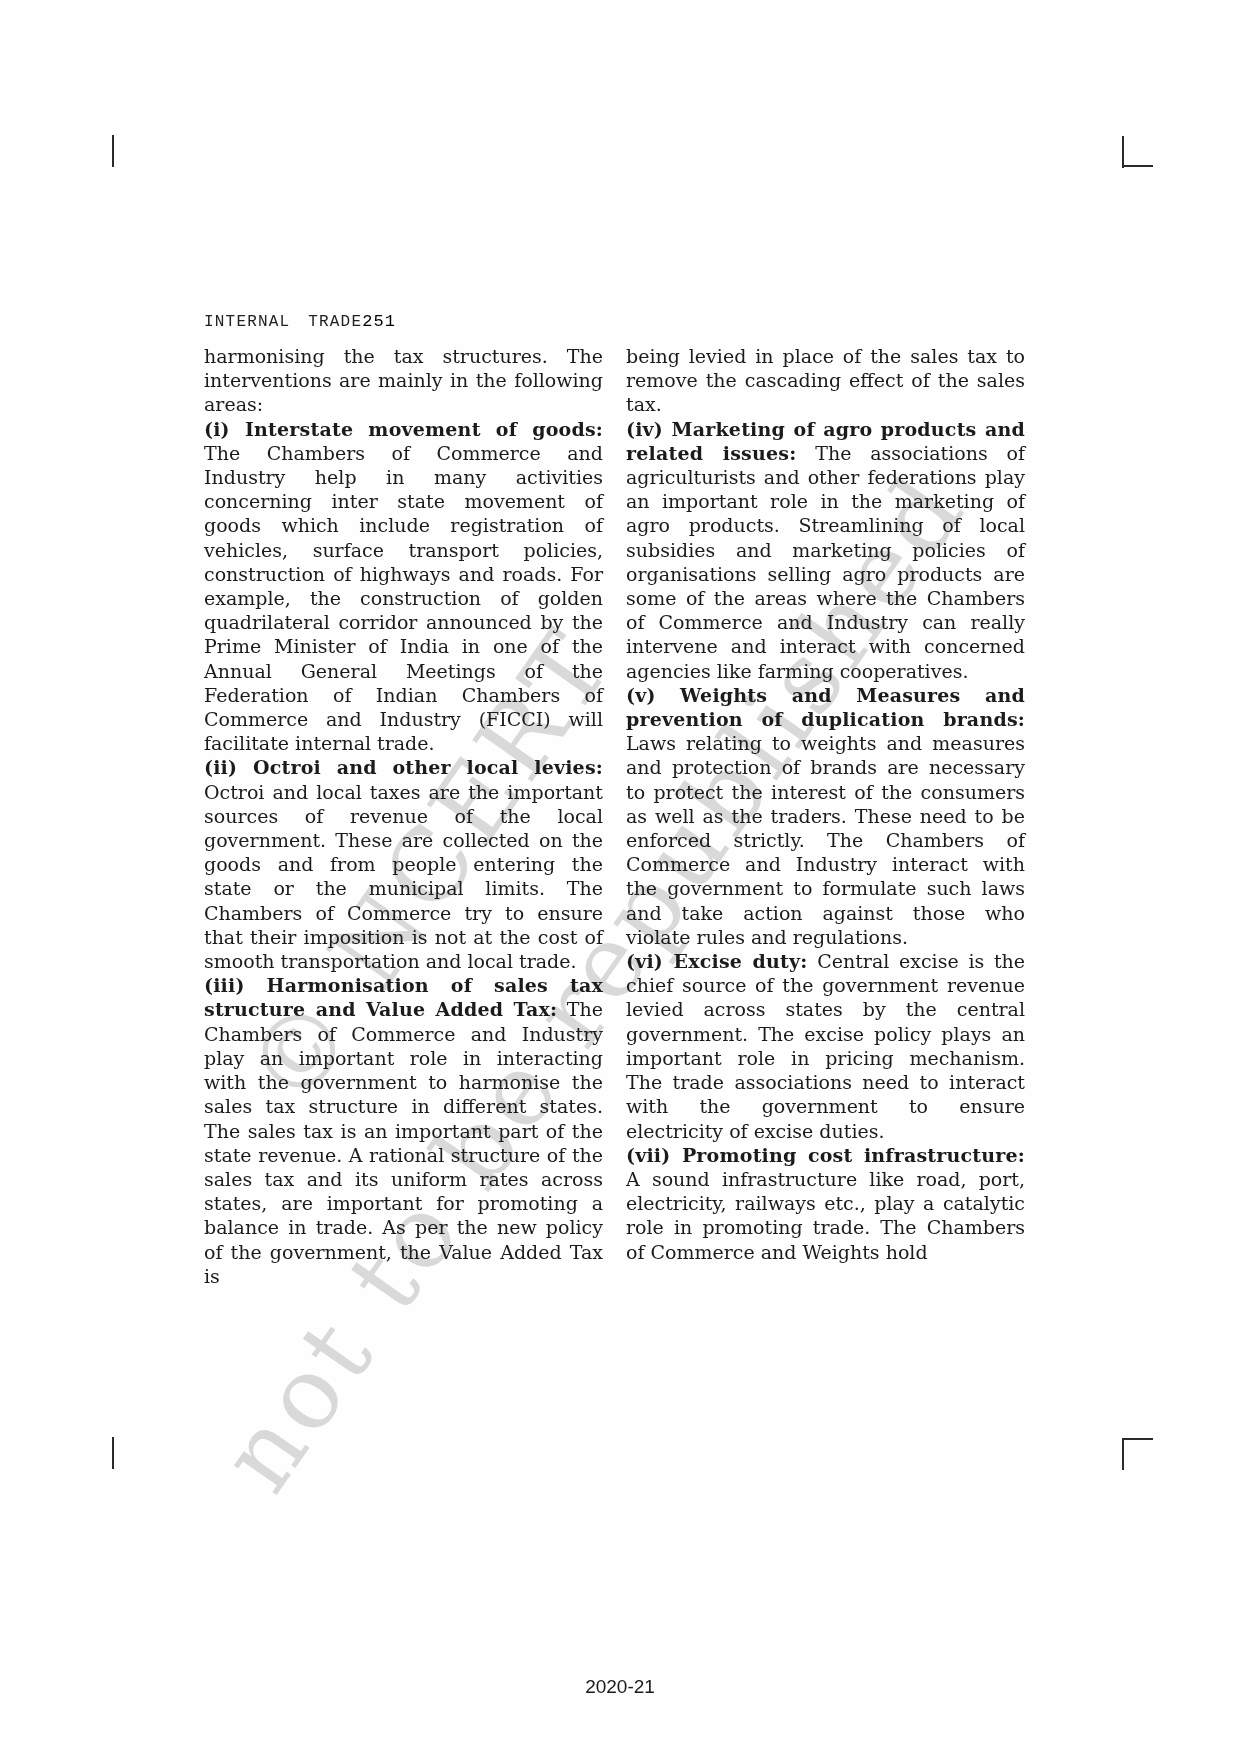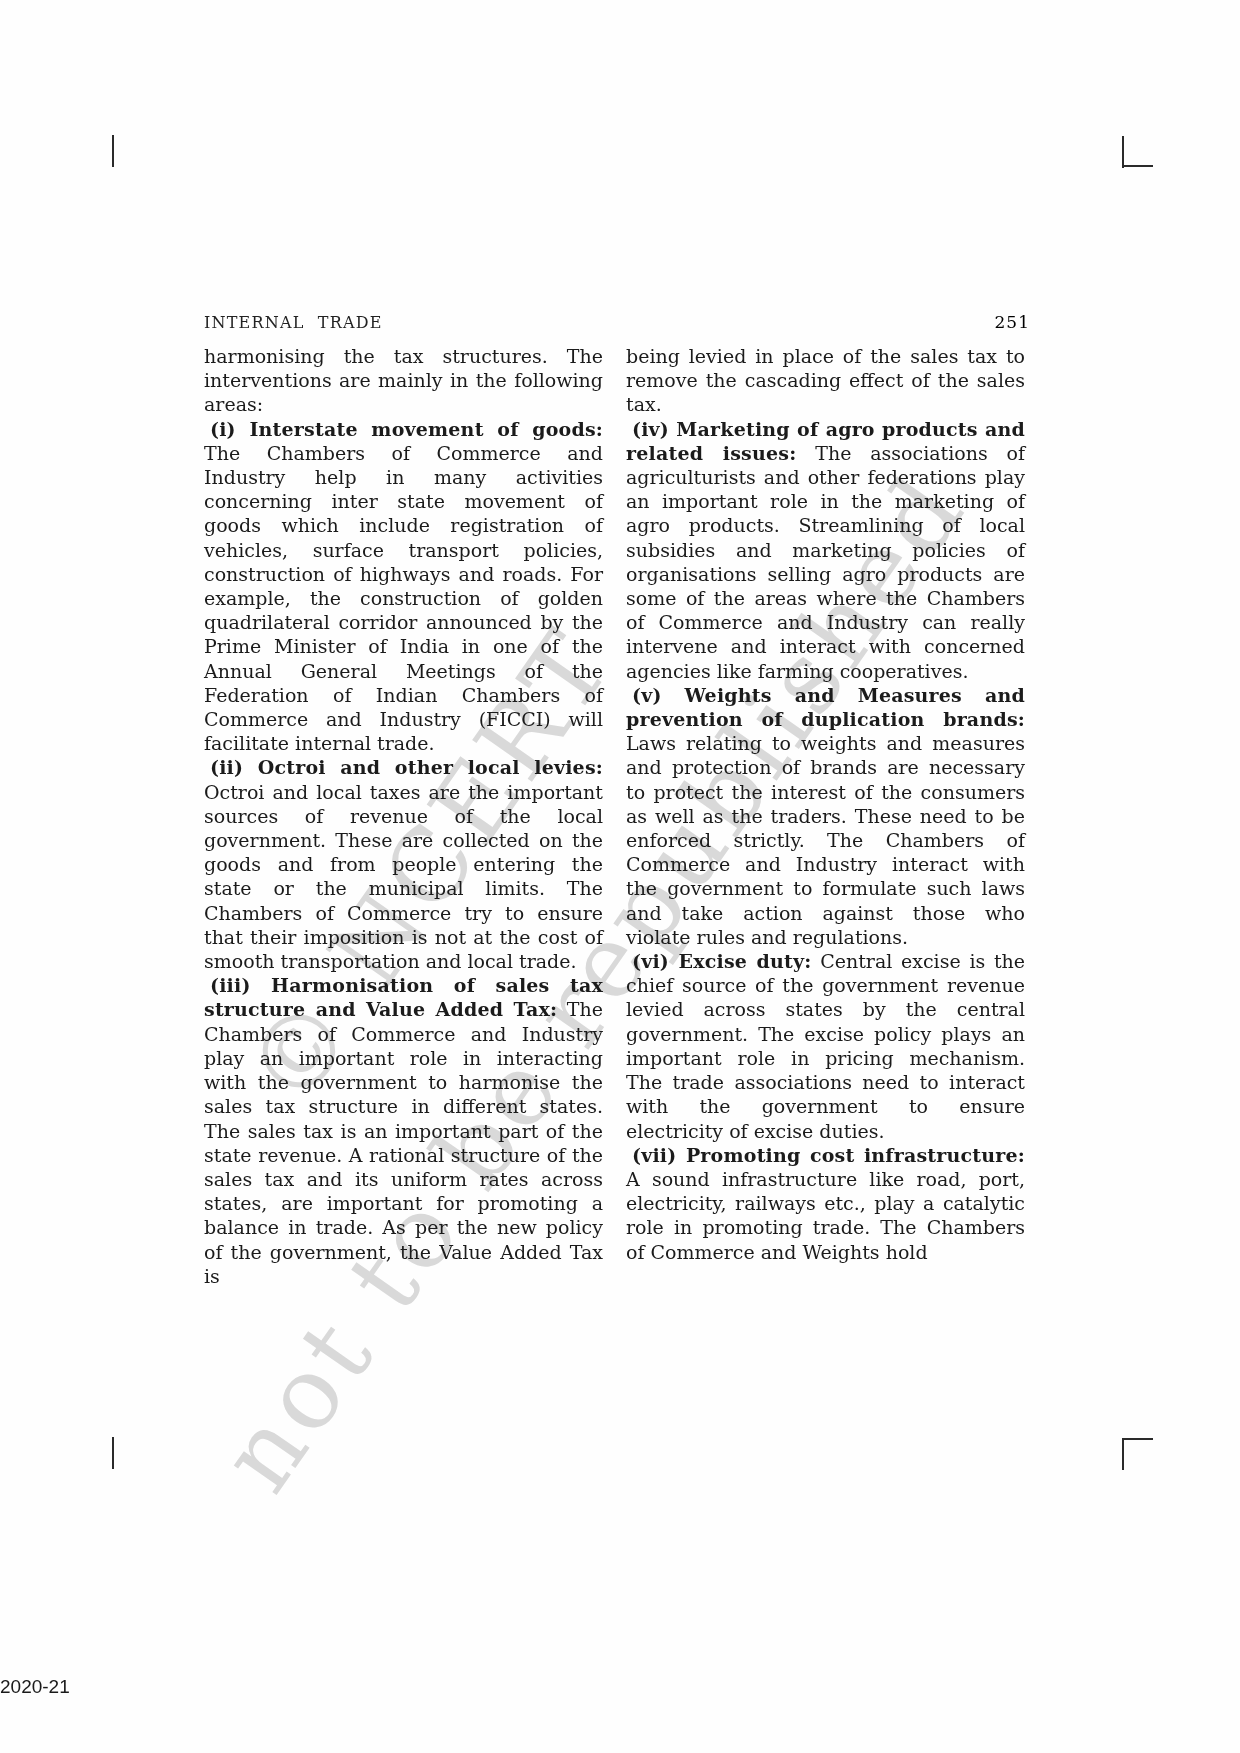--- a/index.html
+++ b/index.html
@@ -20,21 +20,21 @@
   .tl-v { left: 112px; top: 135px; }
   .tr-v { left: 1122px; top: 136px; }
   .tr-h { left: 1122px; top: 165px; }
   .bl-v { left: 112px; top: 1437px; }
   .br-v { left: 1122px; top: 1438px; }
   .br-h { left: 1122px; top: 1438px; }
 
   
   .header {
     position: absolute; left: 204px; top: 312px;
-    width: 826px; display: flex; justify-content: space-between; align-items: baseline;
+    width: 826px; display: flex; justify-content: flex-start; align-items: baseline; font-family: Liberation Mono, monospace;
   }
   .running-title {
     font-size: 16px; letter-spacing: 1.2px; word-spacing: 7px; color: #222;
   }
   .page-number { font-size: 17px; letter-spacing: 1px; color: #000000; }
 
   
   .watermark {
     position: absolute; left: 512px; top: 925px;
     transform: translate(-50%, -50%) rotate(-55deg);
@@ -54,26 +54,26 @@
     display: flex; gap: 23px;
     z-index: 2;
   }
   .col { width: 399px; }
   .col p {
     margin: 0; padding: 0;
     font-size: 19px; line-height: 24.2px;
     text-align: justify;
     hyphens: none;
   }
-  .item-heading { font-weight: bold; letter-spacing: 0.2px; margin-left: 6px; }
+  .item-heading { font-weight: bold; letter-spacing: 0.2px; }
 
   
   .footer {
     position: absolute; left: 0; top: 1676px; width: 1240px;
-    text-align: left;
+    text-align: center;
     font-family: "Liberation Sans", sans-serif;
     font-size: 19px; color: #1a1a1a;
   }
 </style>
 </head>
 <body>
 
 <div class="page">
 
   <div class="mark mark-v tl-v"></div>

